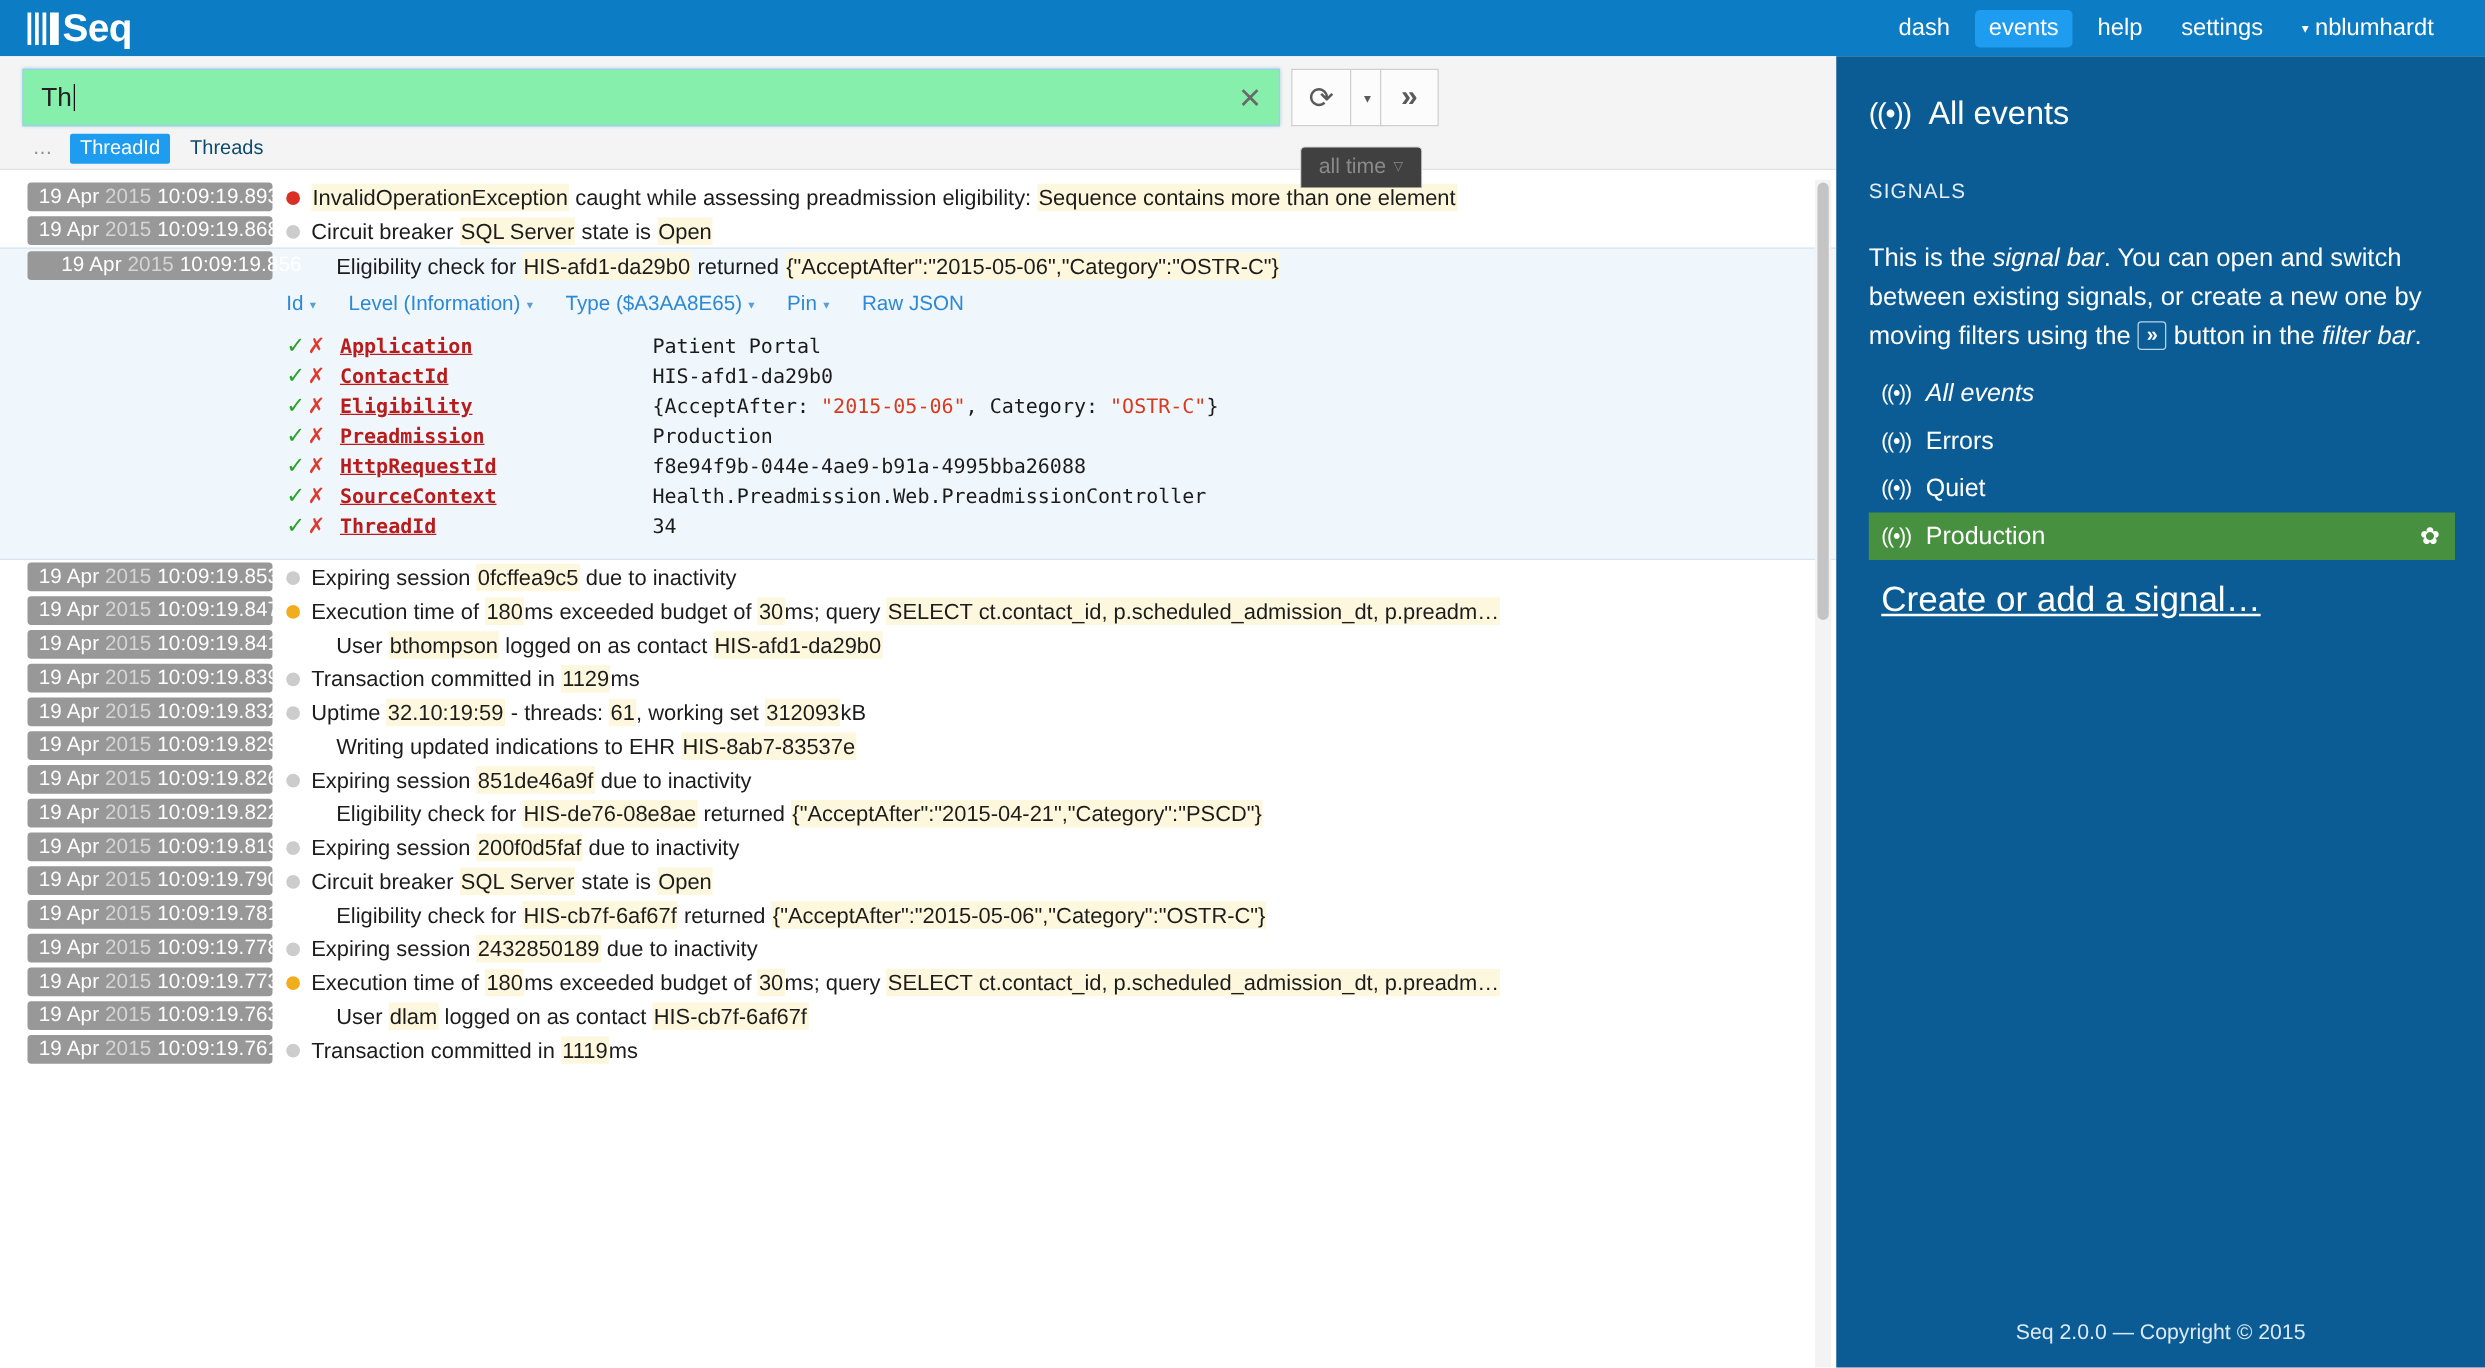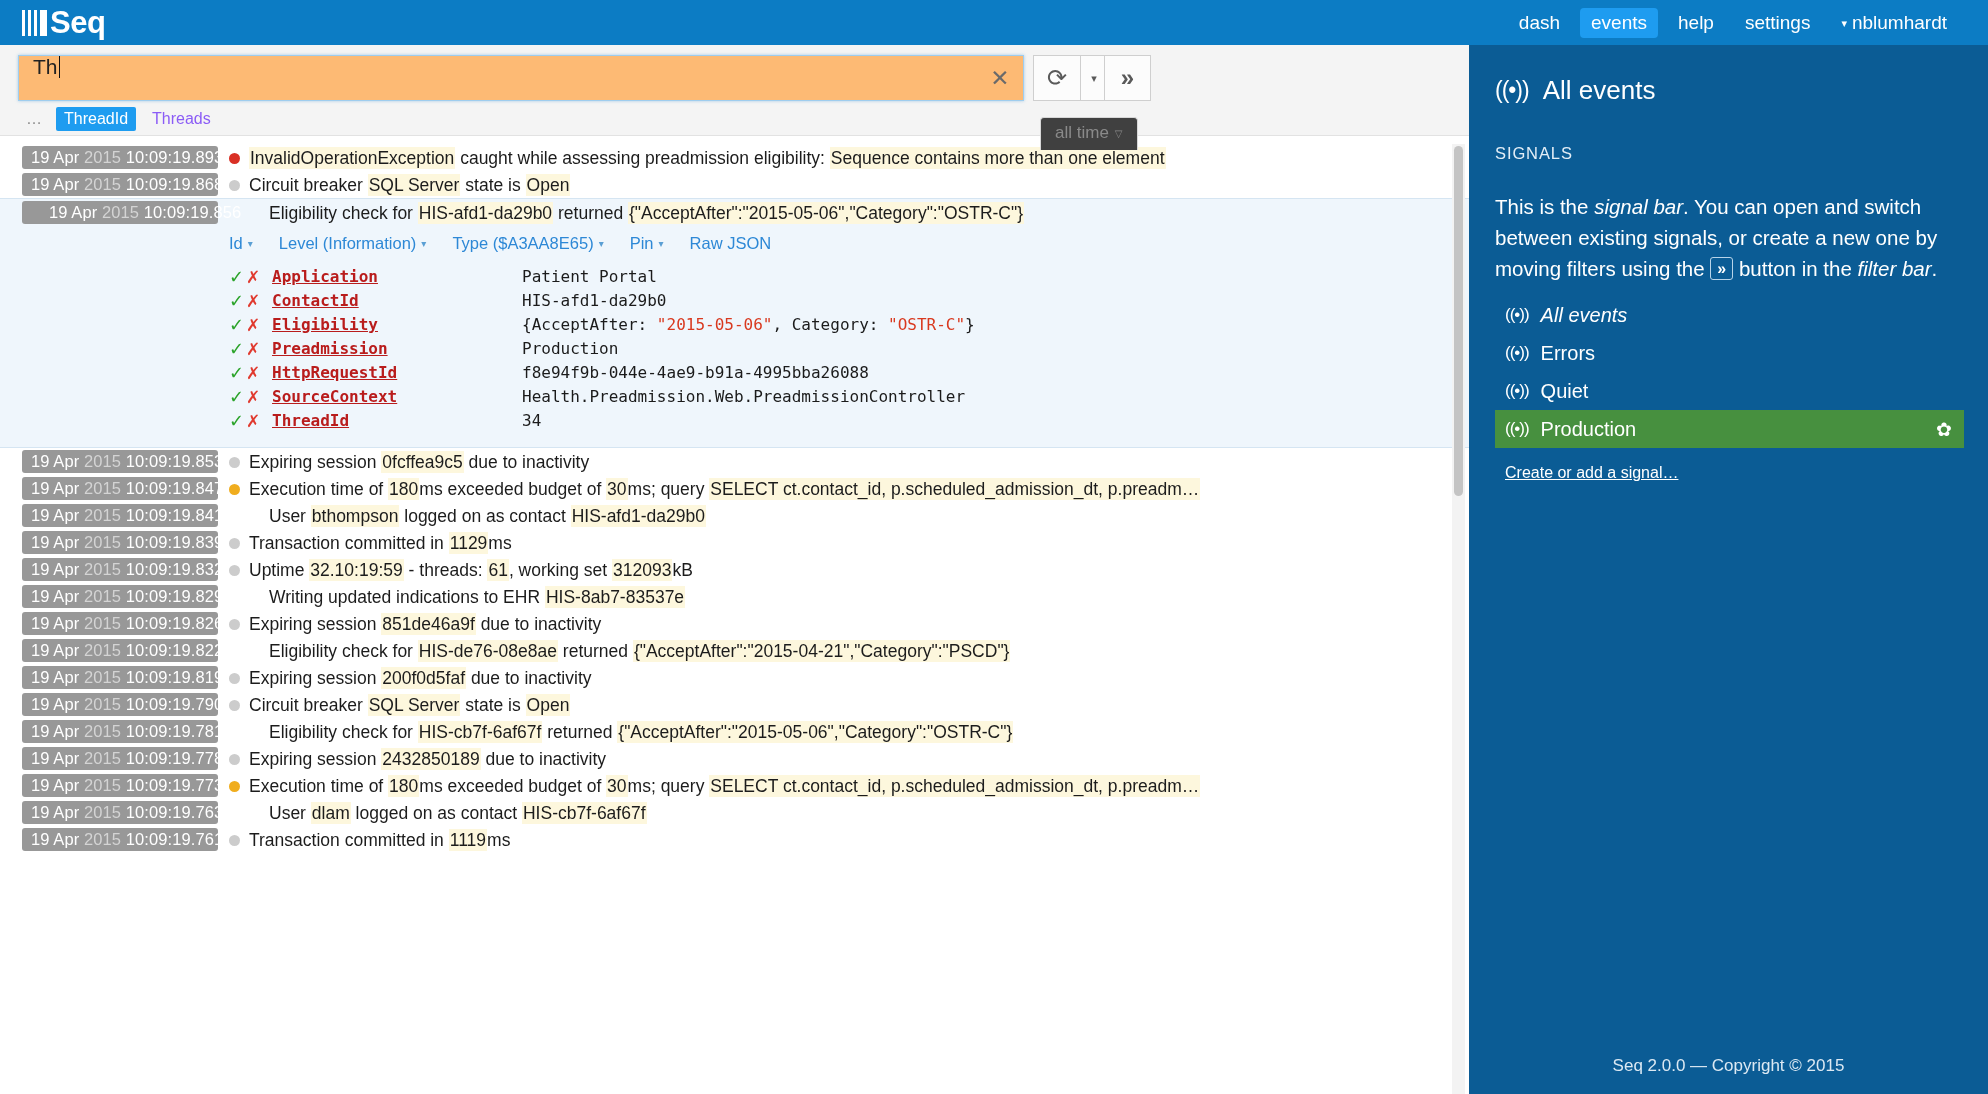--- a/index.html
+++ b/index.html
@@ -51,24 +51,24 @@
     width: 1469px; height: 91px;
     background: #f4f4f4;
     border-bottom: 1px solid #e2e2e2;
   }
   #searchwrap {
     position: absolute; left: 18px; top: 10px;
     width: 1006px; height: 46px;
   }
   #searchbox {
     width: 100%; height: 46px;
-    background: #fdba74;
+    background: #86efac;
     border: 1px solid #9fcdee;
     box-shadow: 0 0 3px rgba(100,170,220,.55);
-    display: flex; 
+    display: flex; align-items: center;
   }
   #searchtext {
     flex: 1; padding-left: 14px;
     font-size: 21px; color: #222; line-height: 21px;
     white-space: pre; overflow: hidden;
   }
   #caret-bar {
     display:inline-block; width:1px; height:22px; background:#111;
     vertical-align: -4px; margin-left: 1px;
   }
@@ -94,21 +94,21 @@
     width: 47px; height: 46px; font-size: 24px; font-weight: bold;
   }
   #suggestions {
     position: absolute; left: 22px; top: 62px;
     display: flex; align-items: center; gap: 8px;
     font-size: 16px;
   }
   .sugg-ellipsis { color: #8d8d8d; letter-spacing: 2px; padding: 2px 4px; }
   .sugg {
     padding: 3px 8px; border-radius: 2px;
-    color: #8b5cf6; cursor: pointer; white-space: nowrap;
+    color: #0c4a6e; cursor: pointer; white-space: nowrap;
   }
   .sugg.selected { background: #1e9cf0; color: #ffffff; }
 
   #timerange {
     position: absolute; left: 1040px; top: 117px;
     background: #404040;
     border: 1px solid #d7d7d7;
     border-bottom: none;
     border-radius: 4px 4px 0 0;
     padding: 5px 14px 7px 14px;
@@ -255,21 +255,21 @@
     cursor: pointer;
   }
   .sigitem.active { background: #47903f; }
   .sigitem .radicon { font-size: 17px; margin-right: 12px; }
   .sigitem .signame { flex: 1; }
   .sigitem .signame.ital { font-style: italic; }
   .gear { font-size: 19px; color: #ffffff; }
   #createlink {
     display: inline-block;
     margin: 16px 0 0 36px;
-    font-size: 16px; color: #ffffff;
+    font-size: 28px; color: #ffffff;
     text-decoration: underline;
     cursor: pointer;
   }
   #sig-footer {
     position: absolute; left: 0; bottom: 18px;
     width: 519px; text-align: center;
     font-size: 17px; color: #dce9f3;
   }
 </style>
 </head>

